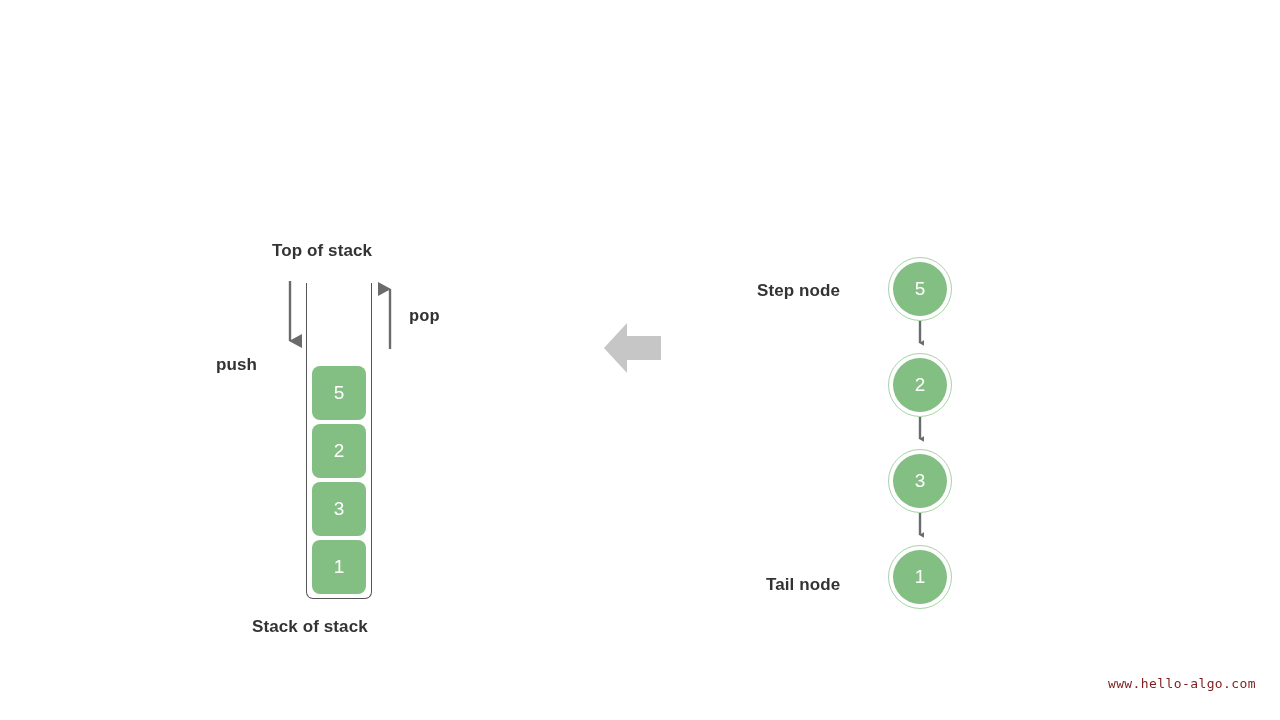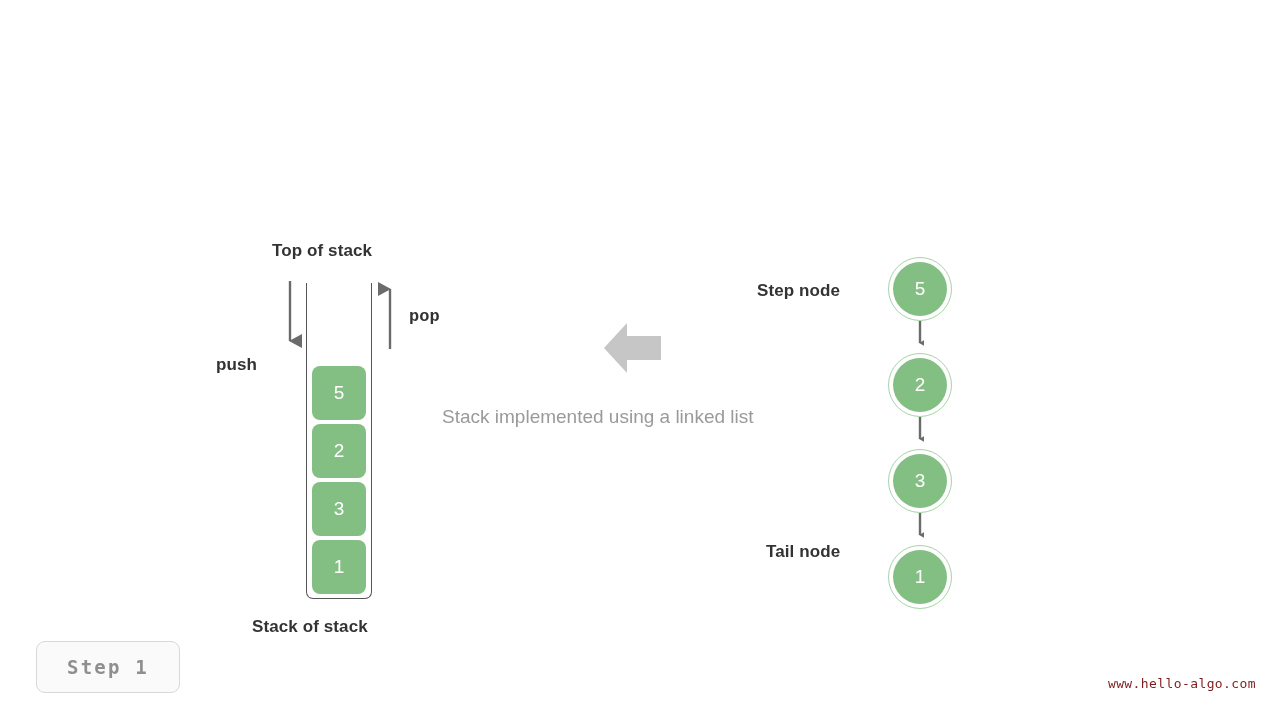--- a/index.html
+++ b/index.html
@@ -199,25 +199,24 @@
       <div class="stack-cell">1</div>
     </div>
   </div>
 
   <div class="bold-label" style="left:252px; top:617px;">Stack of stack</div>
 
   <svg id="transition-arrow" width="64" height="64">
     <path d="M3,32 L26,7 L26,20 L60,20 L60,44 L26,44 L26,57 Z" fill="#c6c6c6"></path>
   </svg>
 
-  <div class="caption" style="left:442px; top:406px;">Stack implemented using a linked list</div>
 
   <div class="bold-label" style="left:757px; top:281px;">Step node</div>
 
-  <div class="bold-label" style="left:766px; top:542px;">Tail node</div>
+  <div class="bold-label" style="left:766px; top:575px;">Tail node</div>
 
   <div id="linked-list">
 
     <svg class="ll-link" style="top:64px;" width="8" height="32">
       <defs>
         <marker id="ll-head" markerWidth="7" markerHeight="7" refX="3.5" refY="6" orient="auto" markerUnits="strokeWidth">
           <path d="M0.4,0.6 L3.5,6.4 L6.6,0.6 Z" fill="#6b6b6b"></path>
         </marker>
       </defs>
       <line x1="4" y1="0" x2="4" y2="22" stroke="#6b6b6b" stroke-width="2.4" marker-end="url(#ll-head)"></line>
@@ -236,19 +235,16 @@
       <div class="disc">2</div>
     </div>
     <div class="ll-node" style="top:192px;">
       <div class="disc">3</div>
     </div>
     <div class="ll-node" style="top:288px;">
       <div class="disc">1</div>
     </div>
   </div>
 
-  <div id="step-badge">
-    <span>Step 1</span>
-  </div>
 
   <div id="watermark">www.hello-algo.com</div>
 
 </div>
 
 </body></html>

